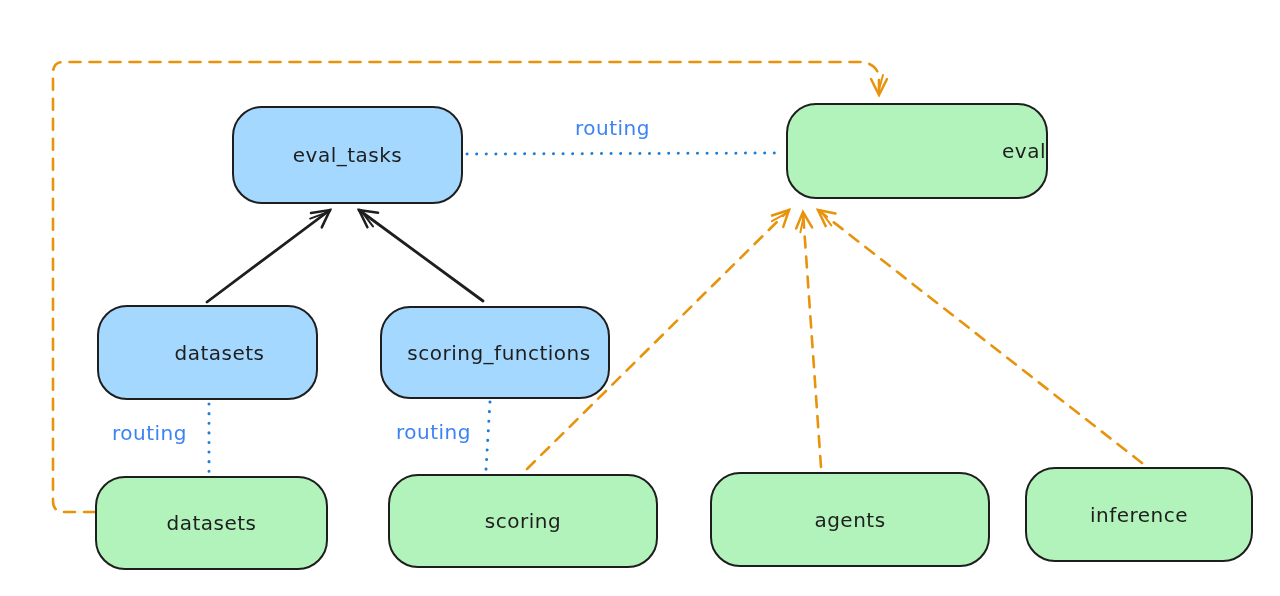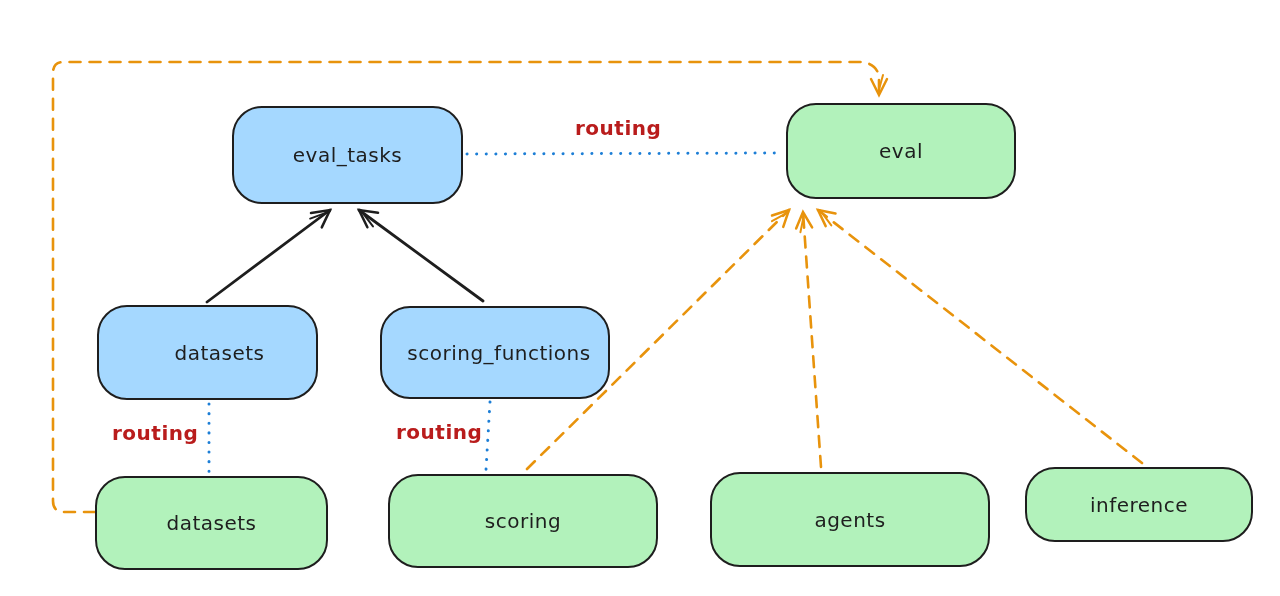--- a/index.html
+++ b/index.html
@@ -27,36 +27,36 @@
     justify-content: center;
     font-size: 20px;
     color: #1e1e1e;
     letter-spacing: 0.5px;
     z-index: 2;
   }
   .node.blue  { background: #a5d8ff; }
   .node.green { background: #b2f2bb; }
   .edge-label {
     position: absolute;
-    color: #b91c1c;
+    color: #3b82f6;
     font-size: 20px;
-    font-weight: 700;
+    font-weight: 400;
     letter-spacing: 0.5px;
     z-index: 3;
     white-space: nowrap;
   }
   
   #n-eval-tasks        { left: 232px; top: 106px; width: 231px; height: 98px; }
-  #n-eval              { left: 786px; top: 103px; width: 230px; height: 96px; }
+  #n-eval              { left: 786px; top: 103px; width: 262px; height: 96px; justify-content: flex-end; }
   #n-datasets          { left:  97px; top: 305px; width: 221px; height: 95px; padding-left: 24px; }
   #n-scoring-functions { left: 380px; top: 306px; width: 230px; height: 93px; padding-left: 8px; }
   #n-datasetio         { left:  95px; top: 476px; width: 233px; height: 94px; }
   #n-scoring           { left: 388px; top: 474px; width: 270px; height: 94px; }
   #n-agents            { left: 710px; top: 472px; width: 280px; height: 95px; }
-  #n-inference         { left:1025px; top: 467px; width: 228px; height: 75px; }
+  #n-inference         { left:1025px; top: 467px; width: 228px; height: 95px; }
   
   #lbl-routing-top      { left: 575px; top: 116px; }
   #lbl-routing-datasets { left: 112px; top: 421px; }
   #lbl-routing-scoring  { left: 396px; top: 420px; }
 </style>
 </head>
 <body>
 
 <div class="canvas">
 

